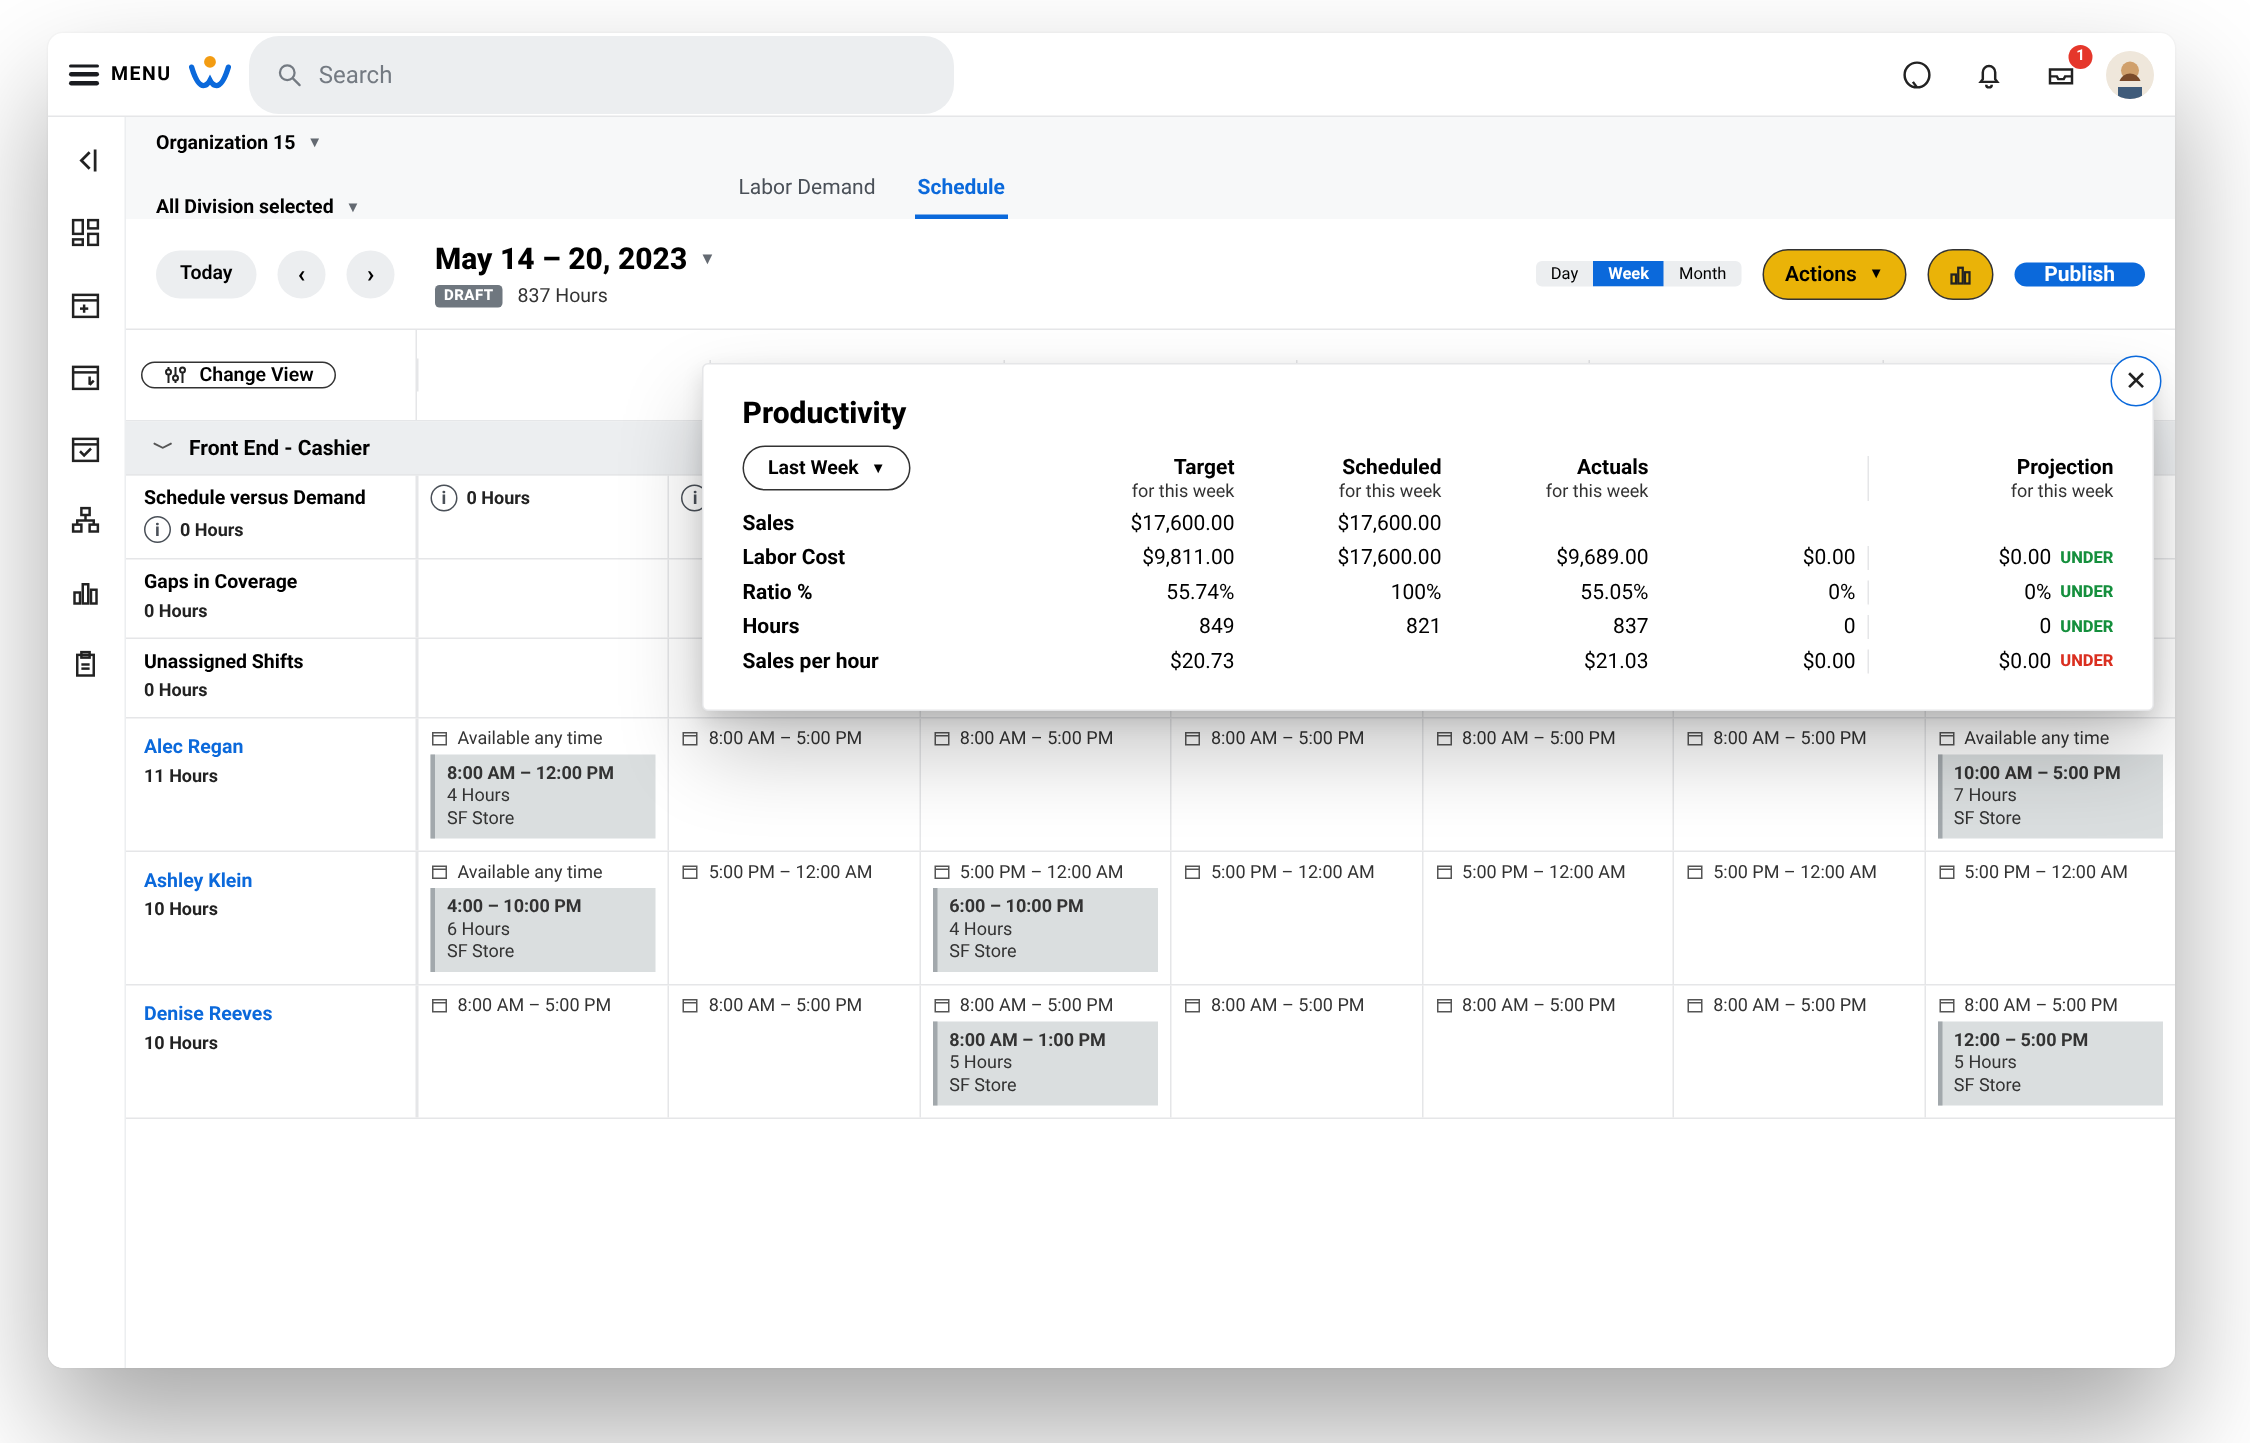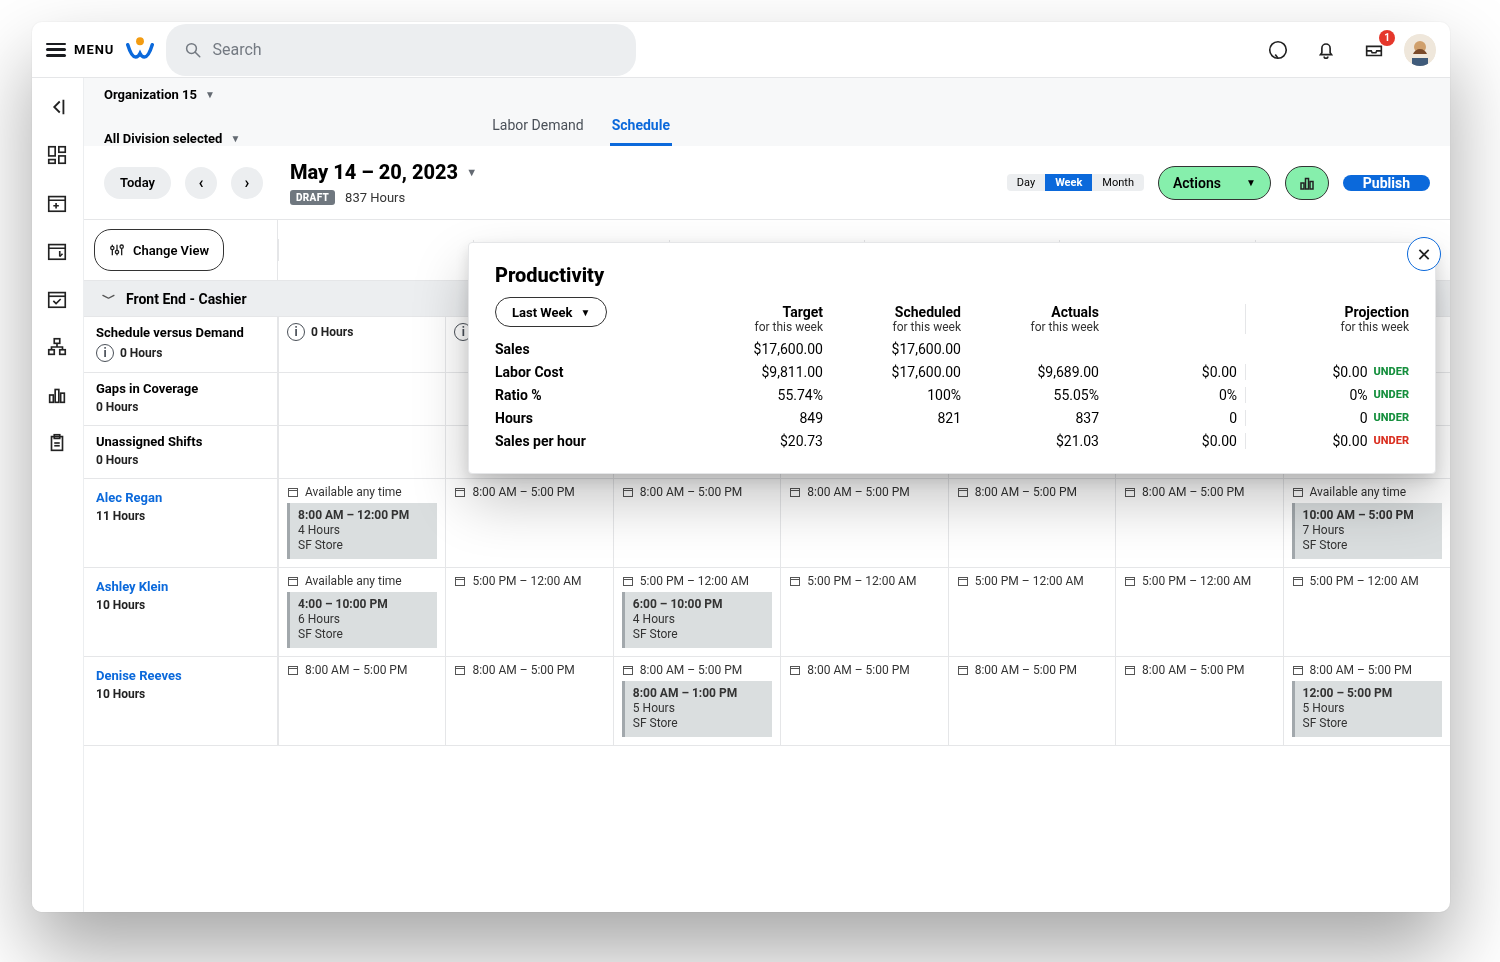--- a/index.html
+++ b/index.html
@@ -94,41 +94,41 @@
   .hours-total { font-size:13px; color:#333; }
   .seg {
     margin-left:auto;
     display:flex; border-radius:4px; overflow:hidden;
     background:#eceef0;
   }
   .seg .opt { padding:2px 10px; font-size:11px; cursor:pointer; }
   .seg .opt.active { background:#0b69db; color:#fff; font-weight:700; }
   .btn-outline {
     height:34px; padding:0 14px; border:1px solid #333; border-radius:17px;
-    background:#86efac; font-size:14px; font-weight:600; display:flex;
-    align-items:center; gap:25px; cursor:pointer;
+    background:#eab308; font-size:14px; font-weight:600; display:flex;
+    align-items:center; gap:8px; cursor:pointer;
   }
   .btn-outline.icon-only { padding:0 10px; width:44px; justify-content:center; }
   .btn-primary {
     height:16px; padding:0 20px; background:#0b69db; color:#fff;
     border-radius:17px; font-size:14px; font-weight:700;
     display:flex; align-items:center; cursor:pointer;
   }
   
   .sched { flex:1; overflow:hidden; position:relative; }
   .sched-header {
     display:flex; align-items:center; border-bottom:1px solid #e5e6e8;
     background:#fff;
   }
   .left-col {
     width:194px; height:60px; display:flex; align-items:center; padding-left:10px;
     border-right:1px solid #e5e6e8;
   }
   .change-view {
-    height:42px; padding:0 14px; border:1px solid #333; border-radius:17px;
+    height:18px; padding:0 14px; border:1px solid #333; border-radius:17px;
     display:flex; align-items:center; gap:8px; font-weight:600; font-size:13px;
     cursor:pointer;
   }
   .day-head {
     flex:1; border-left:1px solid #e5e6e8; text-align:center;
     padding:10px 0;
   }
   .day-head .d-label { font-size:13px; font-weight:700; }
   .day-head.today .d-label { color:#0b69db; }
   .day-head .d-hours { font-size:12px; color:#555; margin-top:2px;}

